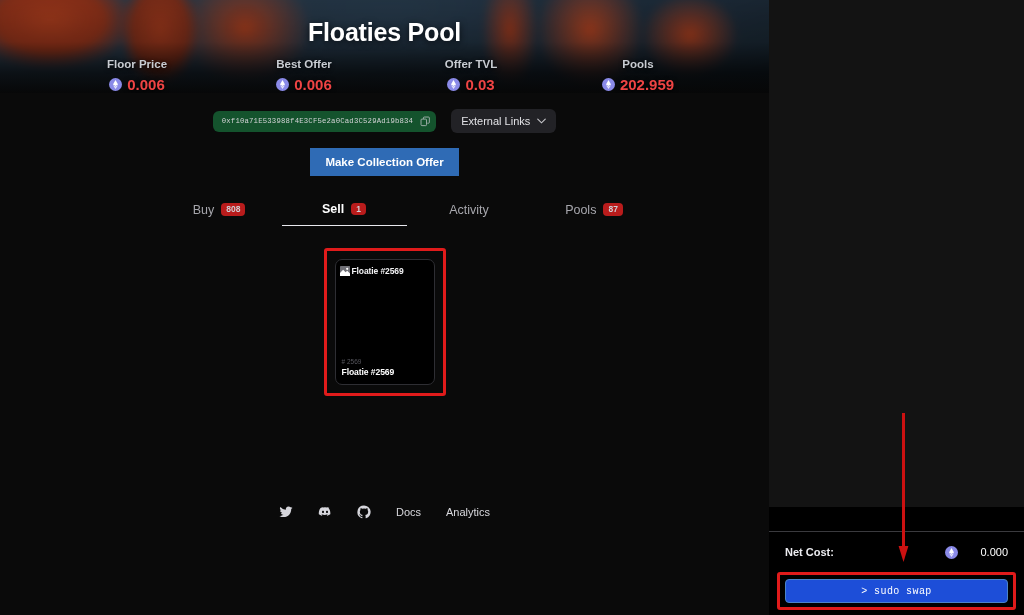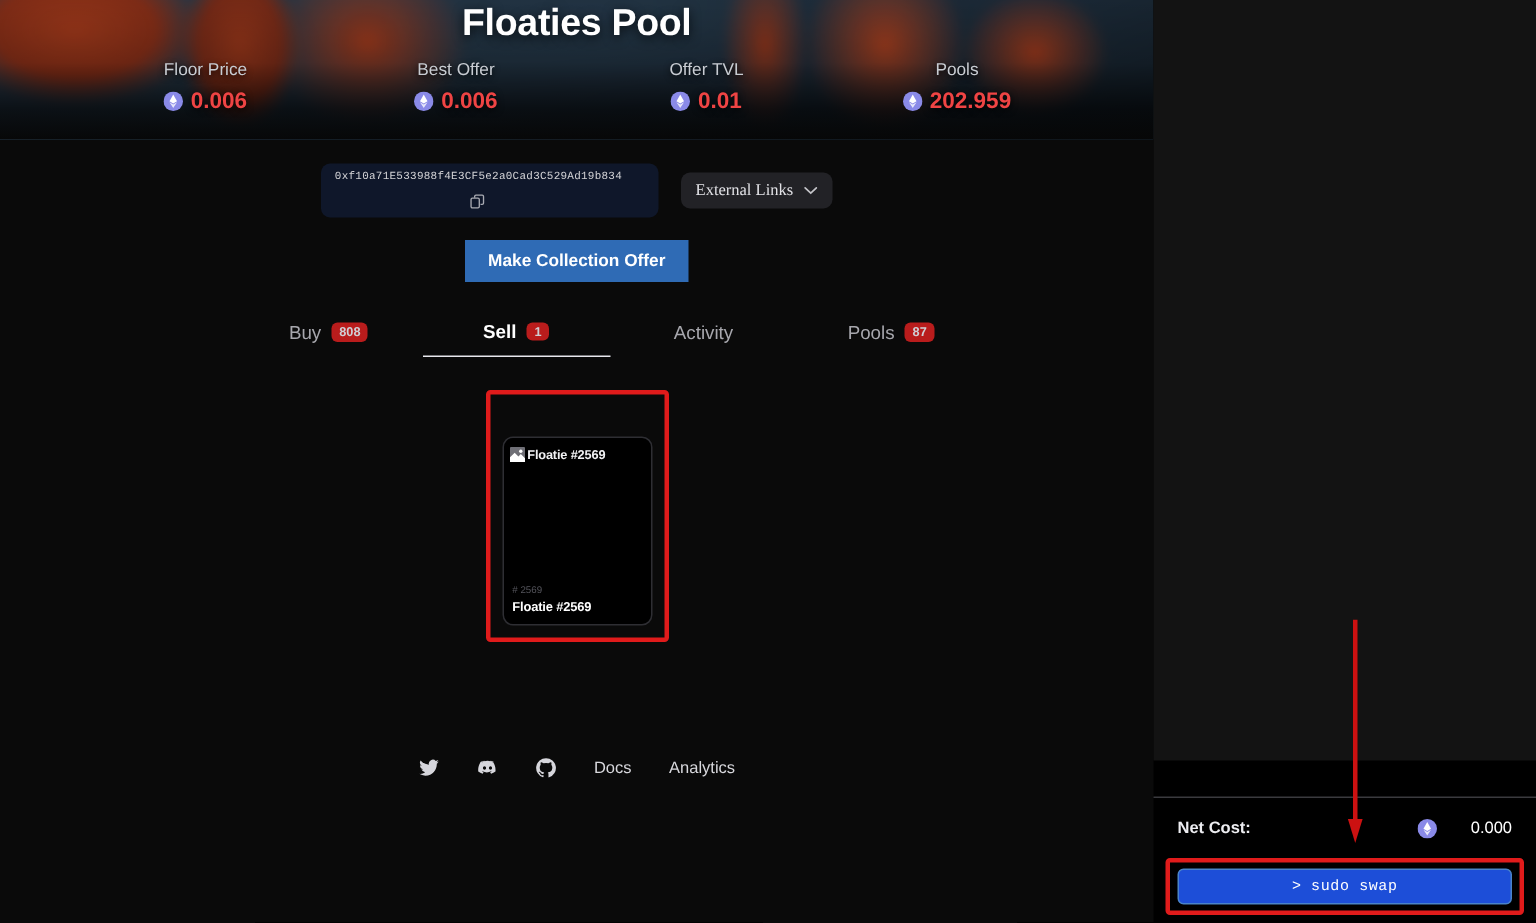--- a/index.html
+++ b/index.html
@@ -35,55 +35,54 @@
       radial-gradient(ellipse 80px 85px at 600px 40px, #c94a22 0%, rgba(40,60,78,0) 68%),
       radial-gradient(ellipse 70px 60px at 700px 45px, #bf441f 0%, rgba(40,60,78,0) 70%),
       radial-gradient(ellipse 200px 60px at 400px 20px, #2c4256 0%, rgba(20,32,43,0) 80%),
       linear-gradient(160deg, #33495c 0%, #2a3e50 35%, #223343 65%, #16222c 100%);
     opacity:0.92;
   }
   .banner-scrim {
     position:absolute; inset:0;
     background:linear-gradient(180deg, rgba(0,0,0,0.18) 0%, rgba(0,0,0,0.30) 45%, rgba(0,0,0,0.72) 78%, rgba(6,6,6,0.97) 100%);
   }
-  .banner-inner { position:relative; z-index:3; text-align:center; padding-top:1px; }
+  .banner-inner { position:relative; z-index:3; text-align:center; padding-top:18px; }
   .pool-title {
     font-size:25px; font-weight:bold; color:#ffffff; letter-spacing:-0.2px;
     text-shadow:0 2px 7px rgba(0,0,0,0.75);
   }
   .stats { display:flex; justify-content:center; gap:57px; margin-top:11px; padding-left:6px; }
   .stat { width:110px; text-align:center; }
   .stat-label {
-    font-size:11.5px; color:#c8ccd2; font-weight:400;
+    font-size:11.5px; color:#c8ccd2; font-weight:700;
     text-shadow:0 1px 4px rgba(0,0,0,0.9);
   }
   .stat-value {
     margin-top:6px; font-size:15px; font-weight:bold; color:#ef4444;
     display:flex; align-items:center; justify-content:center; gap:5px;
     text-shadow:0 1px 5px rgba(0,0,0,0.9);
   }
   .eth-ico { width:13px; height:13px; flex:0 0 13px; }
 
   
   .addr-row { display:flex; justify-content:center; align-items:center; gap:15px; margin-top:16px; }
   .addr-pill {
     display:flex; align-items:center; gap:7px;
-    background:#0f172a; border-radius:6px;
-    padding:5px 24px 5px 9px;
-    flex-direction:column;
+    background:#14532d; border-radius:6px;
+    padding:5px 5px 5px 9px;
   }
   .addr-text {
     font-family:"Liberation Mono", monospace;
     font-size:7.3px; color:#d3d3d6; letter-spacing:0.18px;
   }
   .copy-ico { width:11px; height:11px; opacity:.8; }
   .ext-pill {
     display:flex; align-items:center; gap:7px;
     background:#222226; border-radius:6px;
-    padding:6px 10px; font-size:11px; color:#e2e2e6;font-family:Liberation Serif, serif;
+    padding:6px 10px; font-size:11px; color:#e2e2e6;
   }
   .chev { width:9px; height:6px; opacity:.85; }
 
   
   .cta-wrap { text-align:center; margin-top:15px; }
   .cta-btn {
     display:inline-block; background:#2f6bb5; color:#fff;
     font-size:11.5px; font-weight:bold;
     padding:8px 15px; border-radius:0; border:none; cursor:pointer;
   }
@@ -100,21 +99,21 @@
     background:#b91c1c; color:#cfcfd5; font-size:8.5px; font-weight:bold;
     border-radius:4px; padding:2px 5px; line-height:1;
   }
 
   
   .grid-wrap { display:flex; justify-content:center; margin-top:22px; }
   .card-hl { border:3px solid #e01b1b; border-radius:3px; padding:8px 8px 8px 8px; }
   .nft-card {
     width:100px; height:126px; background:#000;
     border:1px solid #2e2e33; border-radius:7px;
-    position:relative; overflow:hidden; cursor:pointer;margin-top:20px;
+    position:relative; overflow:hidden; cursor:pointer;
   }
   .broken-img { display:flex; align-items:center; gap:2px; padding:6px 0 0 4px; }
   .broken-glyph { width:10px; height:10px; flex:0 0 10px; }
   .broken-alt { font-size:8.5px; color:#f2f2f4; font-weight:bold; letter-spacing:-0.1px; }
   .card-foot { position:absolute; left:6px; bottom:7px; }
   .card-id { font-size:6.5px; color:#55555c; }
   .card-name { font-size:8.6px; color:#fff; font-weight:bold; margin-top:2px; letter-spacing:-0.1px; }
 
   
   .footer {
@@ -194,21 +193,21 @@
           </div>
 
           <div class="stat">
             <div class="stat-label">Offer TVL</div>
             <div class="stat-value">
               <svg class="eth-ico" viewBox="0 0 16 16">
                 <circle cx="8" cy="8" r="8" fill="#8a8ae8"></circle>
                 <path d="M8 2.4 4.9 8.1 8 9.9l3.1-1.8z" fill="#fff"></path>
                 <path d="M8 10.6 4.9 8.8 8 13.6l3.1-4.8z" fill="#e6e6fa"></path>
               </svg>
-              <span>0.01</span>
+              <span>0.03</span>
             </div>
           </div>
 
           <div class="stat">
             <div class="stat-label">Pools</div>
             <div class="stat-value">
               <svg class="eth-ico" viewBox="0 0 16 16">
                 <circle cx="8" cy="8" r="8" fill="#8a8ae8"></circle>
                 <path d="M8 2.4 4.9 8.1 8 9.9l3.1-1.8z" fill="#fff"></path>
                 <path d="M8 10.6 4.9 8.8 8 13.6l3.1-4.8z" fill="#e6e6fa"></path>

